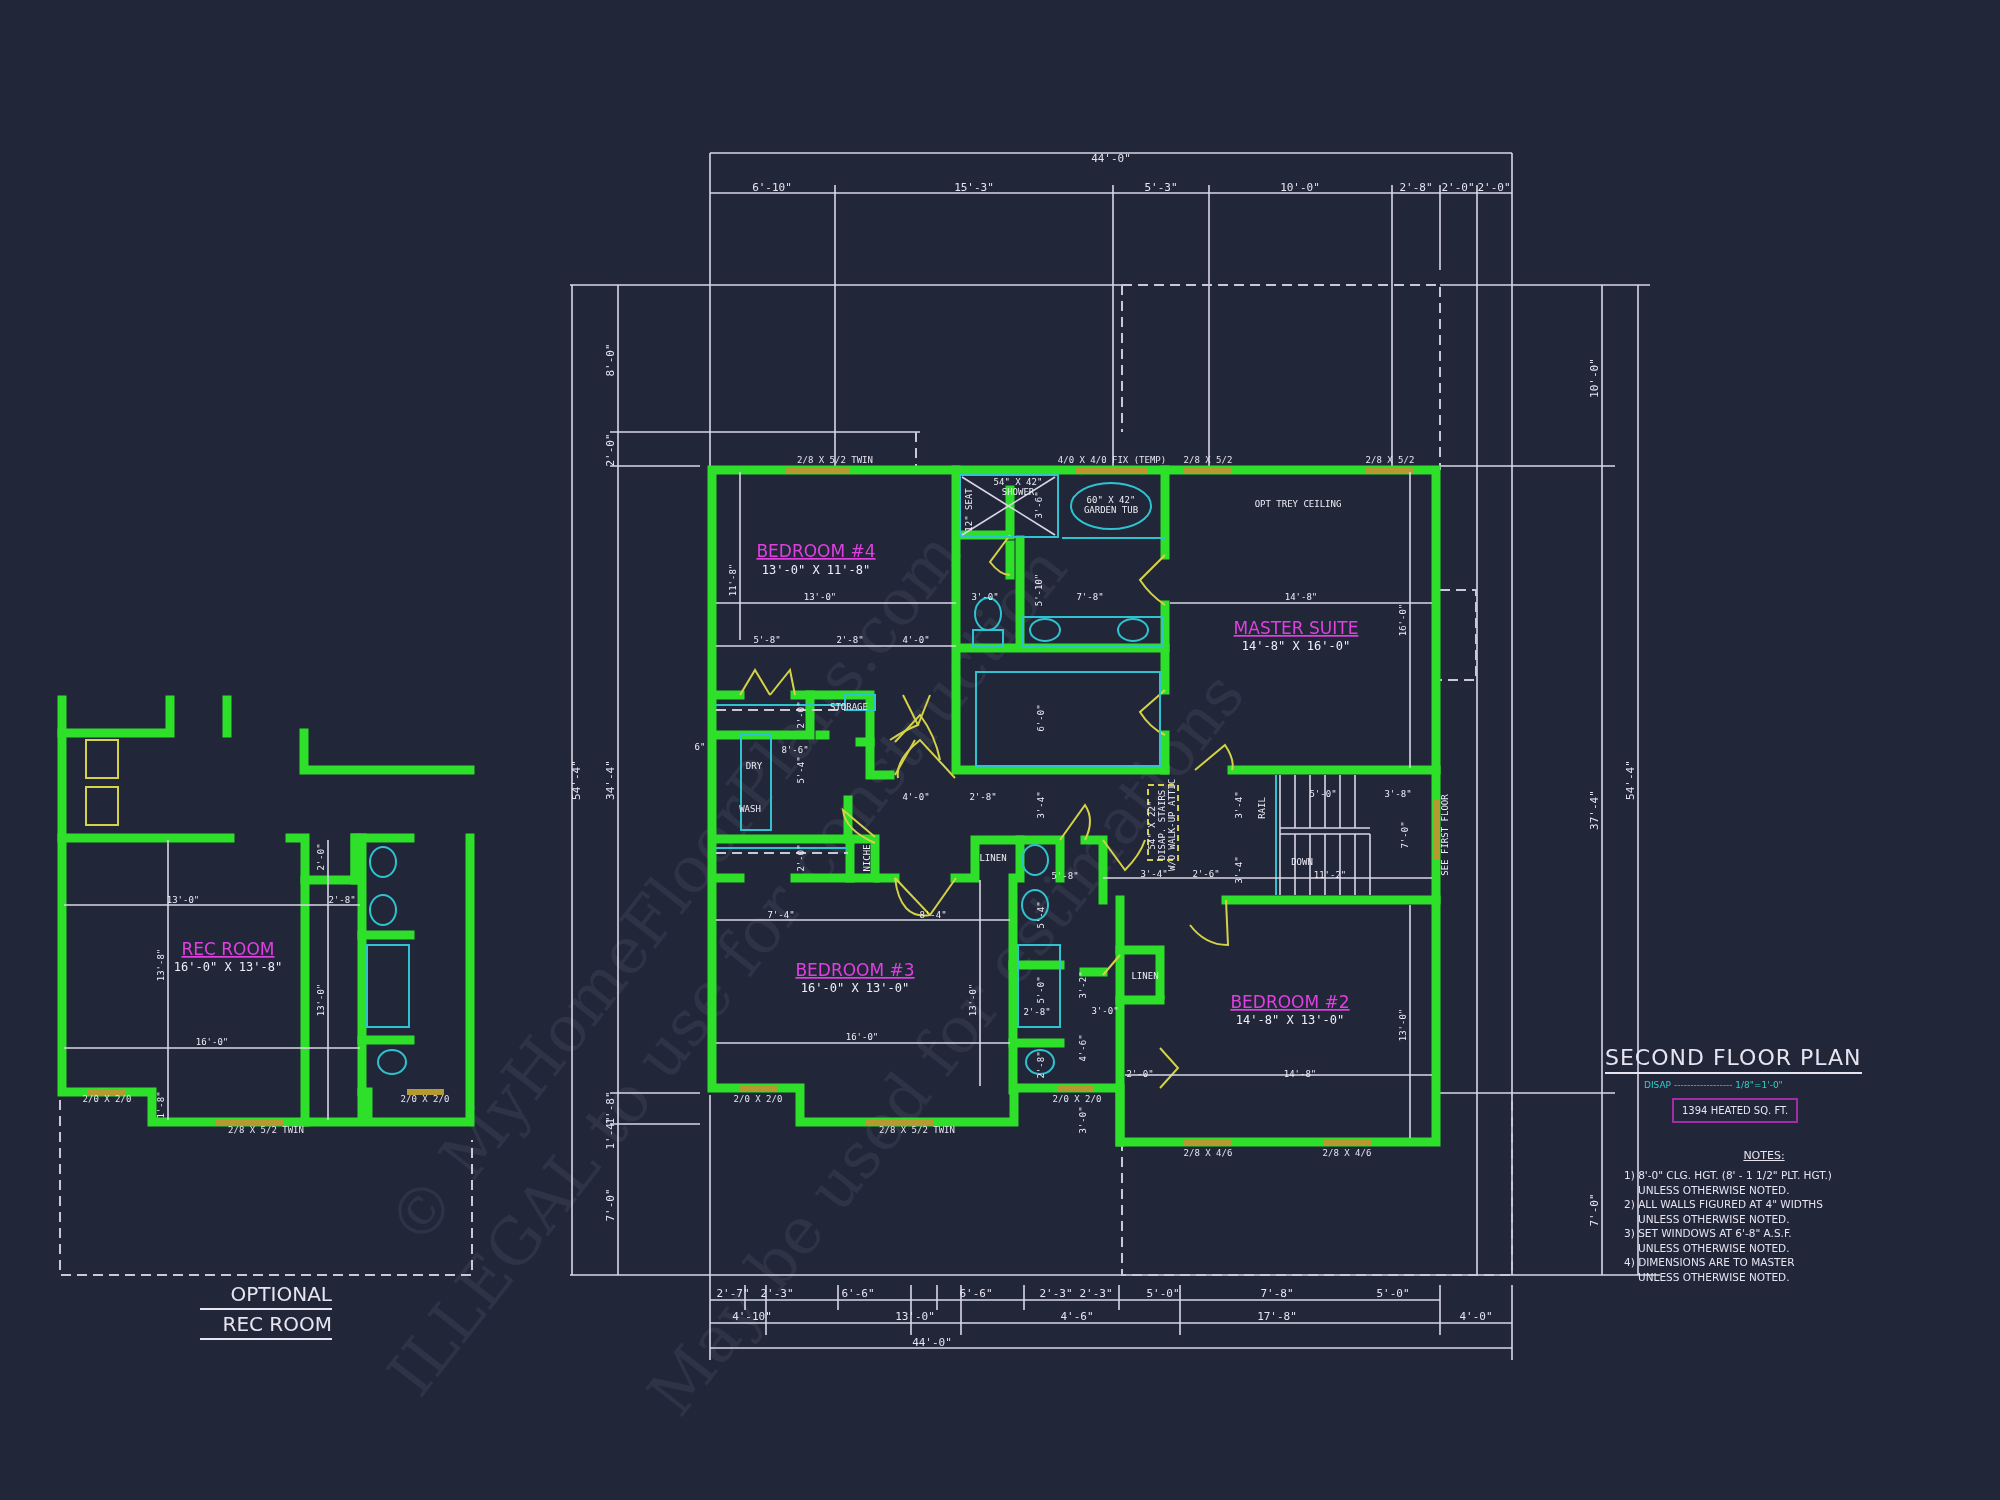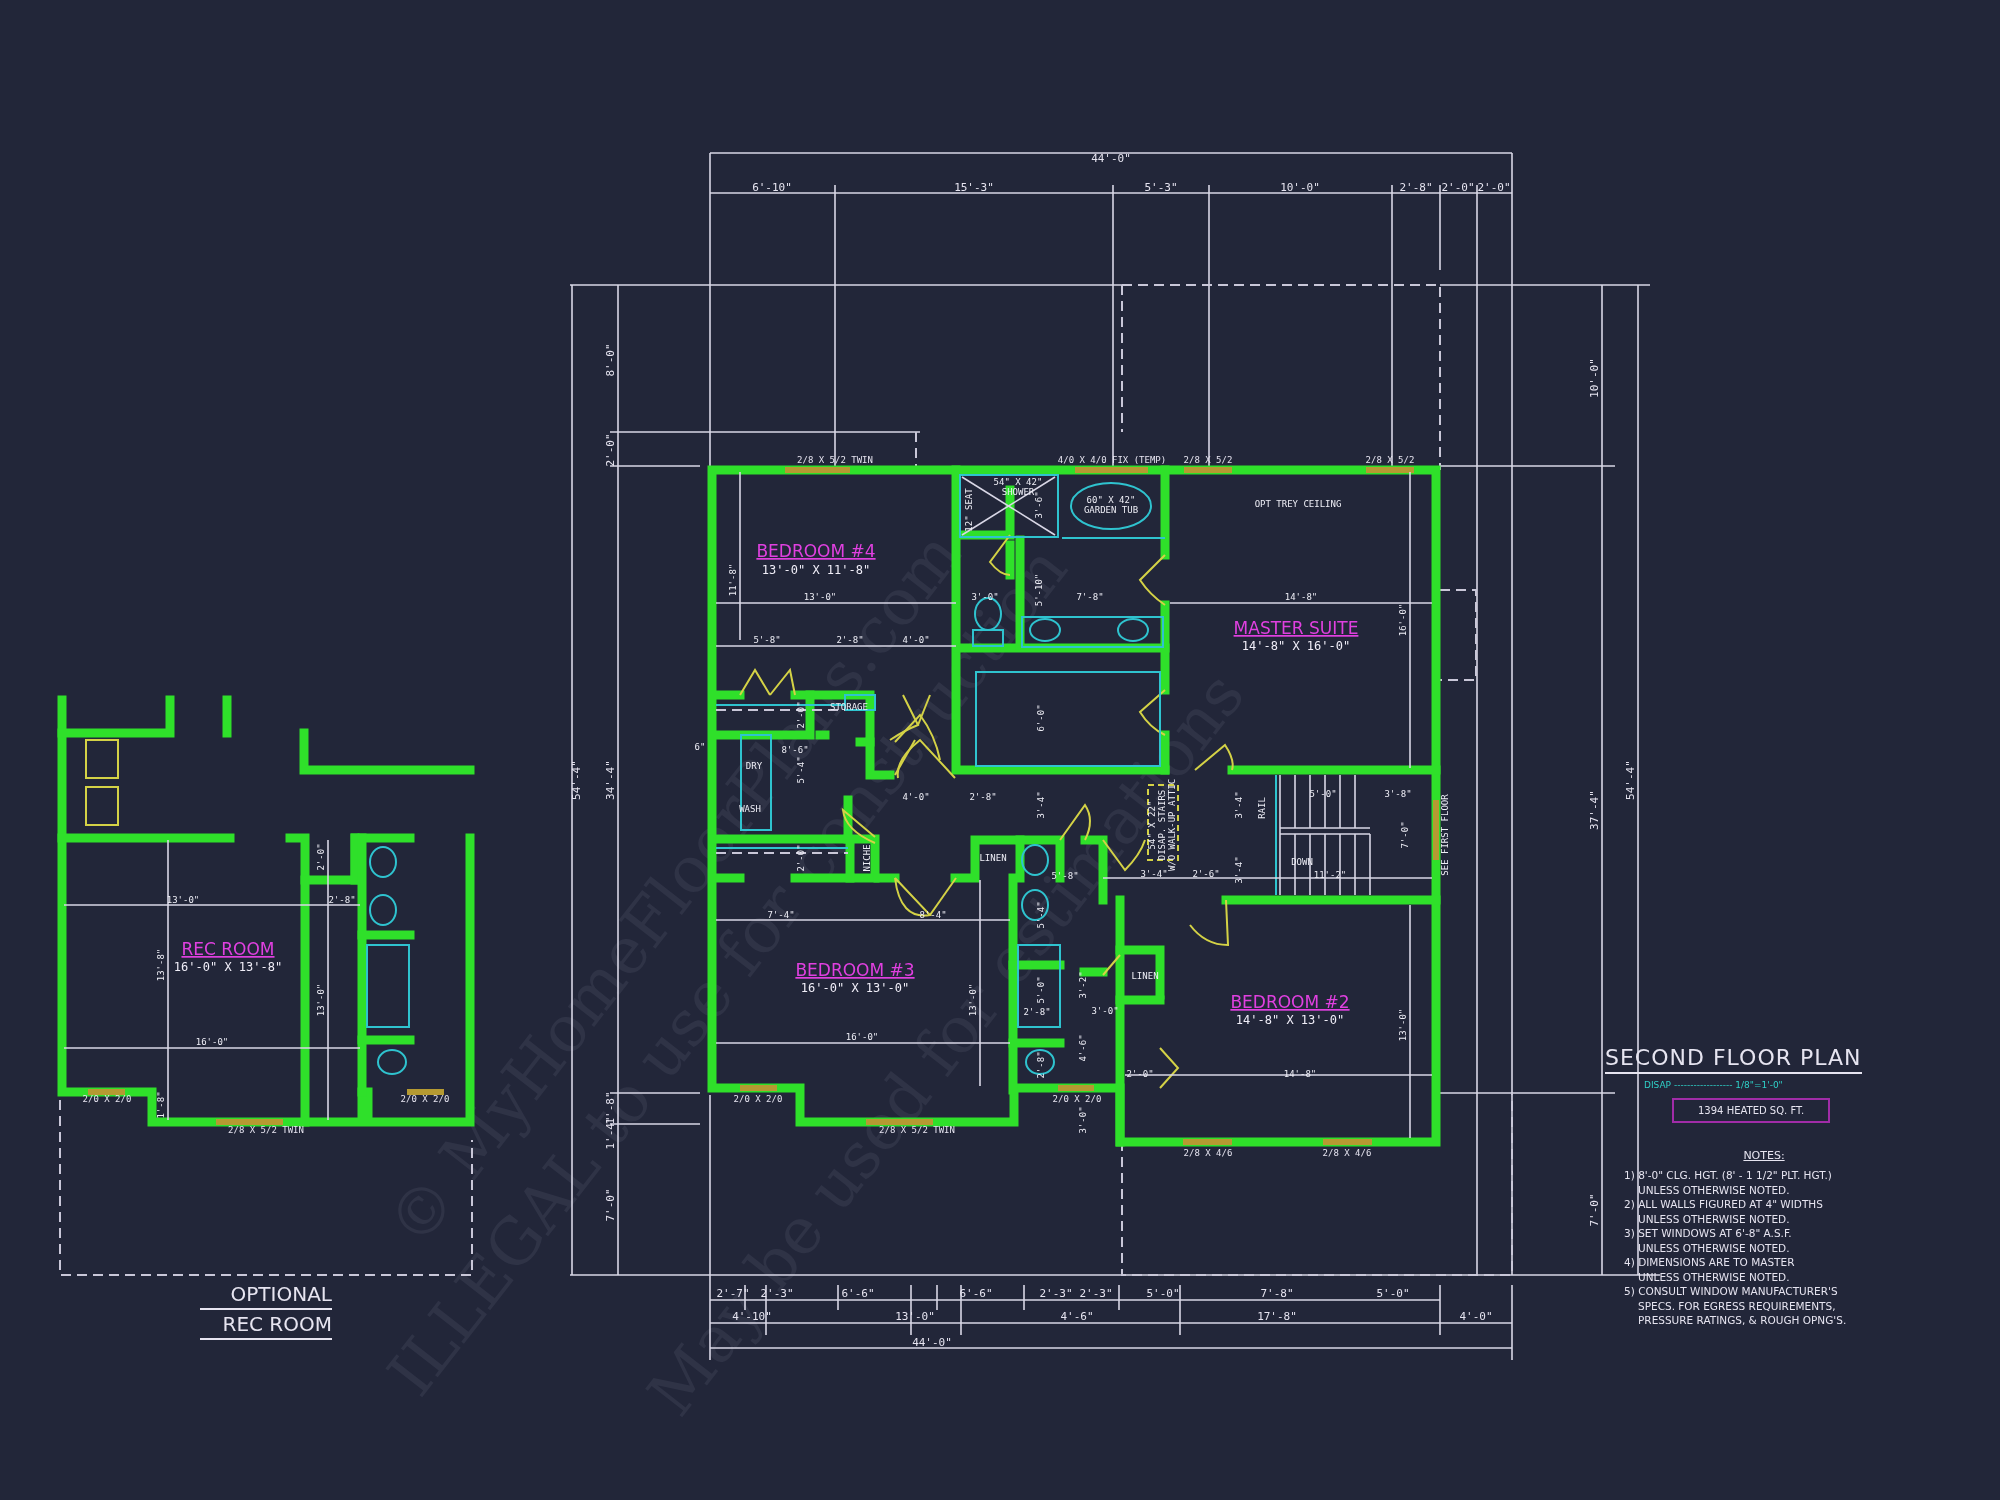--- a/index.html
+++ b/index.html
@@ -13,21 +13,21 @@
   .door{stroke:#d4d246;stroke-width:2;fill:none;}
   .fixture{stroke:#2fc3cf;stroke-width:2;fill:none;}
   .dash{stroke:#c9c7d8;stroke-width:2;stroke-dasharray:10 6;fill:none;}
   .room{fill:#e040e0;font-family:"DejaVu Sans",sans-serif;font-size:17px;text-anchor:middle;text-decoration:underline;}
   .roomdim{fill:#f0eef8;font-family:"DejaVu Sans Mono",monospace;font-size:12px;text-anchor:middle;}
   .small{fill:#eeeef6;font-family:"DejaVu Sans Mono",monospace;font-size:9px;text-anchor:middle;}
   .wm{fill:#3a3e52;font-family:"DejaVu Serif",serif;font-size:64px;opacity:.55;}
   #titleblock{position:absolute;left:1602px;top:1045px;width:300px;color:#e6e4f0;font-family:"DejaVu Sans",sans-serif;}
   #titleblock .t{font-size:22px;letter-spacing:1px;border-bottom:2px solid #e6e4f0;display:inline-block;padding-bottom:2px;margin-left:3px;}
   #titleblock .scale{color:#2fd0c8;font-size:9px;margin:6px 0 0 42px;}
-  #titleblock .sqft{display:inline-block;border:2px solid #a12ca8;font-size:10px;padding:5px 24px;margin:8px 0 0 70px;}
+  #titleblock .sqft{display:inline-block;border:2px solid #a12ca8;font-size:10px;padding:5px 8px;margin:8px 0 0 70px;}
   #titleblock .notes-h{font-size:11px;text-decoration:underline;margin:26px 0 6px 24px;text-align:center;}
   #titleblock ol{list-style:none;margin:0;padding:0 0 0 22px;font-size:10.5px;line-height:14.5px;}
   #titleblock li .cont{display:block;padding-left:14px;}
   #optlabel{position:absolute;left:196px;top:1280px;color:#e6e4f0;text-align:right;width:140px;font-size:20px;line-height:28px;}
   #optlabel span{display:block;border-bottom:2px solid #e6e4f0;margin:0 4px;}
 </style>
 </head>
 <body>
 
 <svg id="plan" viewBox="0 0 2000 1500" xmlns="http://www.w3.org/2000/svg">
@@ -390,20 +390,19 @@
     <span> ------------------ </span>
     <span>1/8"=1'-0"</span>
   </div>
   <div class="sqft">1394 HEATED SQ. FT.</div>
   <div class="notes-h">NOTES:</div>
   <ol>
     <li><span>1)</span> <span>8'-0"  CLG. HGT. (8' - 1 1/2" PLT. HGT.)</span><span class="cont">UNLESS OTHERWISE NOTED.</span></li>
     <li><span>2)</span> <span>ALL  WALLS FIGURED AT 4" WIDTHS</span><span class="cont">UNLESS OTHERWISE NOTED.</span></li>
     <li><span>3)</span> <span>SET WINDOWS AT 6'-8" A.S.F.</span><span class="cont">UNLESS OTHERWISE NOTED.</span></li>
     <li><span>4)</span> <span>DIMENSIONS ARE TO MASTER</span><span class="cont">UNLESS OTHERWISE NOTED.</span></li>
-    <li><span>5)</span> <span>CONSULT WINDOW MANUFACTURER'S</span><span class="cont">SPECS. FOR EGRESS REQUIREMENTS,</span><span class="cont">PRESSURE RATINGS, &amp; ROUGH OPNG'S.</span></li>
   </ol>
 </div>
 
 <div id="optlabel">
   <span>OPTIONAL</span>
   <span>REC ROOM</span>
 </div>
 
 </body></html>

